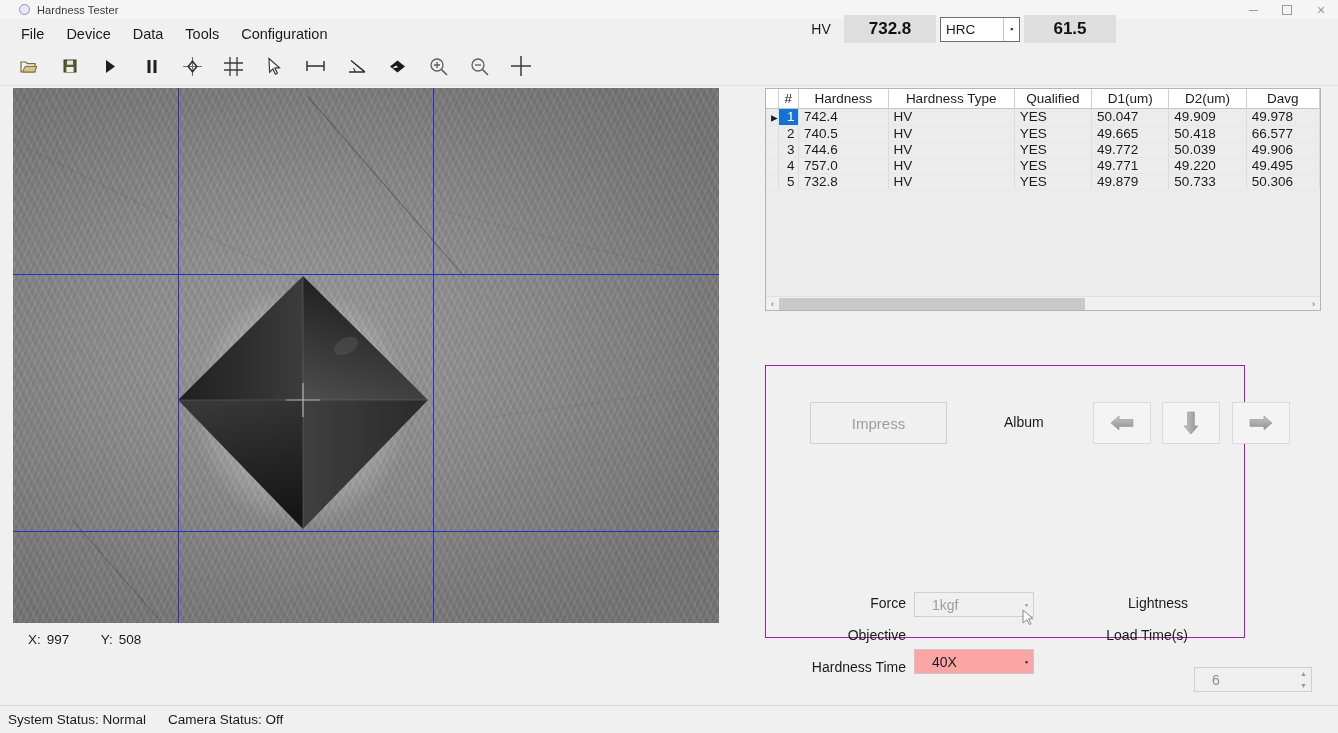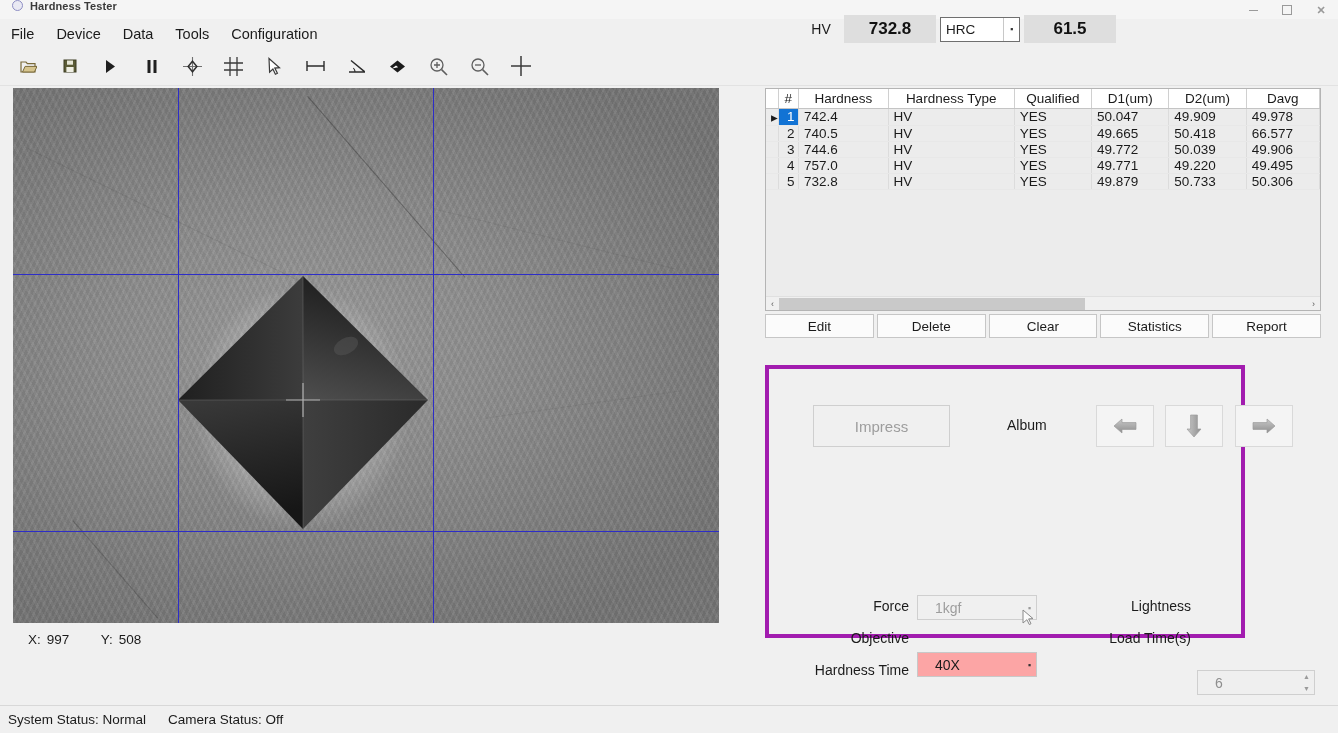--- a/index.html
+++ b/index.html
@@ -9,39 +9,39 @@
     background:#f0f0f0;
     font-family:"Liberation Sans", sans-serif;
     font-size:13px;
     color:#1b1b1b;
     overflow:hidden;
     position:relative;
   }
 
   
   .titlebar{
-    height:20px; background:#f5f5f5; display:flex; 
-    padding-left:12px; position:relative; border-bottom:1px solid #f0f0f0;font-weight:bold;
+    height:20px; background:#f5f5f5; display:flex; align-items:center;
+    padding-left:19px; position:relative; border-bottom:1px solid #f0f0f0;
   }
   .app-icon{
     width:11px;height:11px;border-radius:50%;
     background:#e9e9f3;border:1.6px solid #8e8ec4;margin-right:7px;flex:none;
   }
   .app-title{ font-size:11px; color:#3a3a3a; letter-spacing:.1px;}
   .wincontrols{ position:absolute; right:0; top:0; height:20px; display:flex; }
   .wincontrols div{
     width:34px;height:20px;display:flex;align-items:center;justify-content:center;
     font-size:11px;color:#9a9a9a;
   }
   .wc-min::after{content:"";display:block;width:9px;height:1px;background:#9a9a9a;}
   .wc-max::after{content:"";display:block;width:8px;height:8px;border:1px solid #9a9a9a;}
   .wc-close{font-size:13px;line-height:1;}
 
   
-  .menubar{ height:27px; display:flex; align-items:center; background:#f0f0f0;}
+  .menubar{ height:27px; display:flex; align-items:center; padding-left:10px; background:#f0f0f0;}
   .menubar .mi{ padding:3px 11px; font-size:14.5px; color:#1b1b1b; }
 
   
   .toolbar{
     height:39px; display:flex; align-items:center; padding-left:8px;
     background:#f0f0f0; border-bottom:1px solid #e2e2e2;
   }
   .tb{
     width:41px;height:34px;display:flex;align-items:center;justify-content:center;
   }
@@ -142,21 +142,21 @@
 
   .tabstrip{ position:absolute; left:5px; top:258px; width:556px; height:22px; display:flex; align-items:flex-end; }
   .tab{
     height:22px; padding:0 9px; font-size:13.5px; display:flex; align-items:center;
     background:#ececec; color:#1b1b1b; border:1px solid #ffffff00;
   }
   .tab.active{ background:#fff; border:1px solid #d6d6d6; border-bottom:1px solid #fff; }
 
   .tabpanel{
     position:absolute; left:5px; top:279px; width:480px; height:273px;
-    background:#f0f0f0; border:4px solid #a21caf;
+    background:#f0f0f0; border:1px solid #a21caf;
   }
 
   .impress-btn{
     position:absolute; left:44px; top:36px; width:137px; height:42px;
     background:#f0f0f0; border:1px solid #cfcfcf; color:#9d9d9d;
     font-size:15px; display:flex; align-items:center; justify-content:center;
   }
   .turret-lbl{ position:absolute; left:238px; top:48px; font-size:14px; }
   .arrbtn{
     position:absolute; top:36px; width:58px; height:42px;
@@ -454,27 +454,20 @@
       </div>
       <div class="hscroll">
         <div class="ar">‹</div>
         <div class="track">
           <div class="thumb"></div>
         </div>
         <div class="ar">›</div>
       </div>
     </div>
 
-    <div class="btnrow">
-      <div class="btn">Edit</div>
-      <div class="btn">Delete</div>
-      <div class="btn">Clear</div>
-      <div class="btn">Statistics</div>
-      <div class="btn">Report</div>
-    </div>
 
 
     <div class="tabpanel">
 
       <div class="impress-btn">Impress</div>
 
       <div class="turret-lbl">Album</div>
 
       <div class="arrbtn" style="left:327px;">
         <svg width="26" height="22" viewBox="0 0 26 22">

